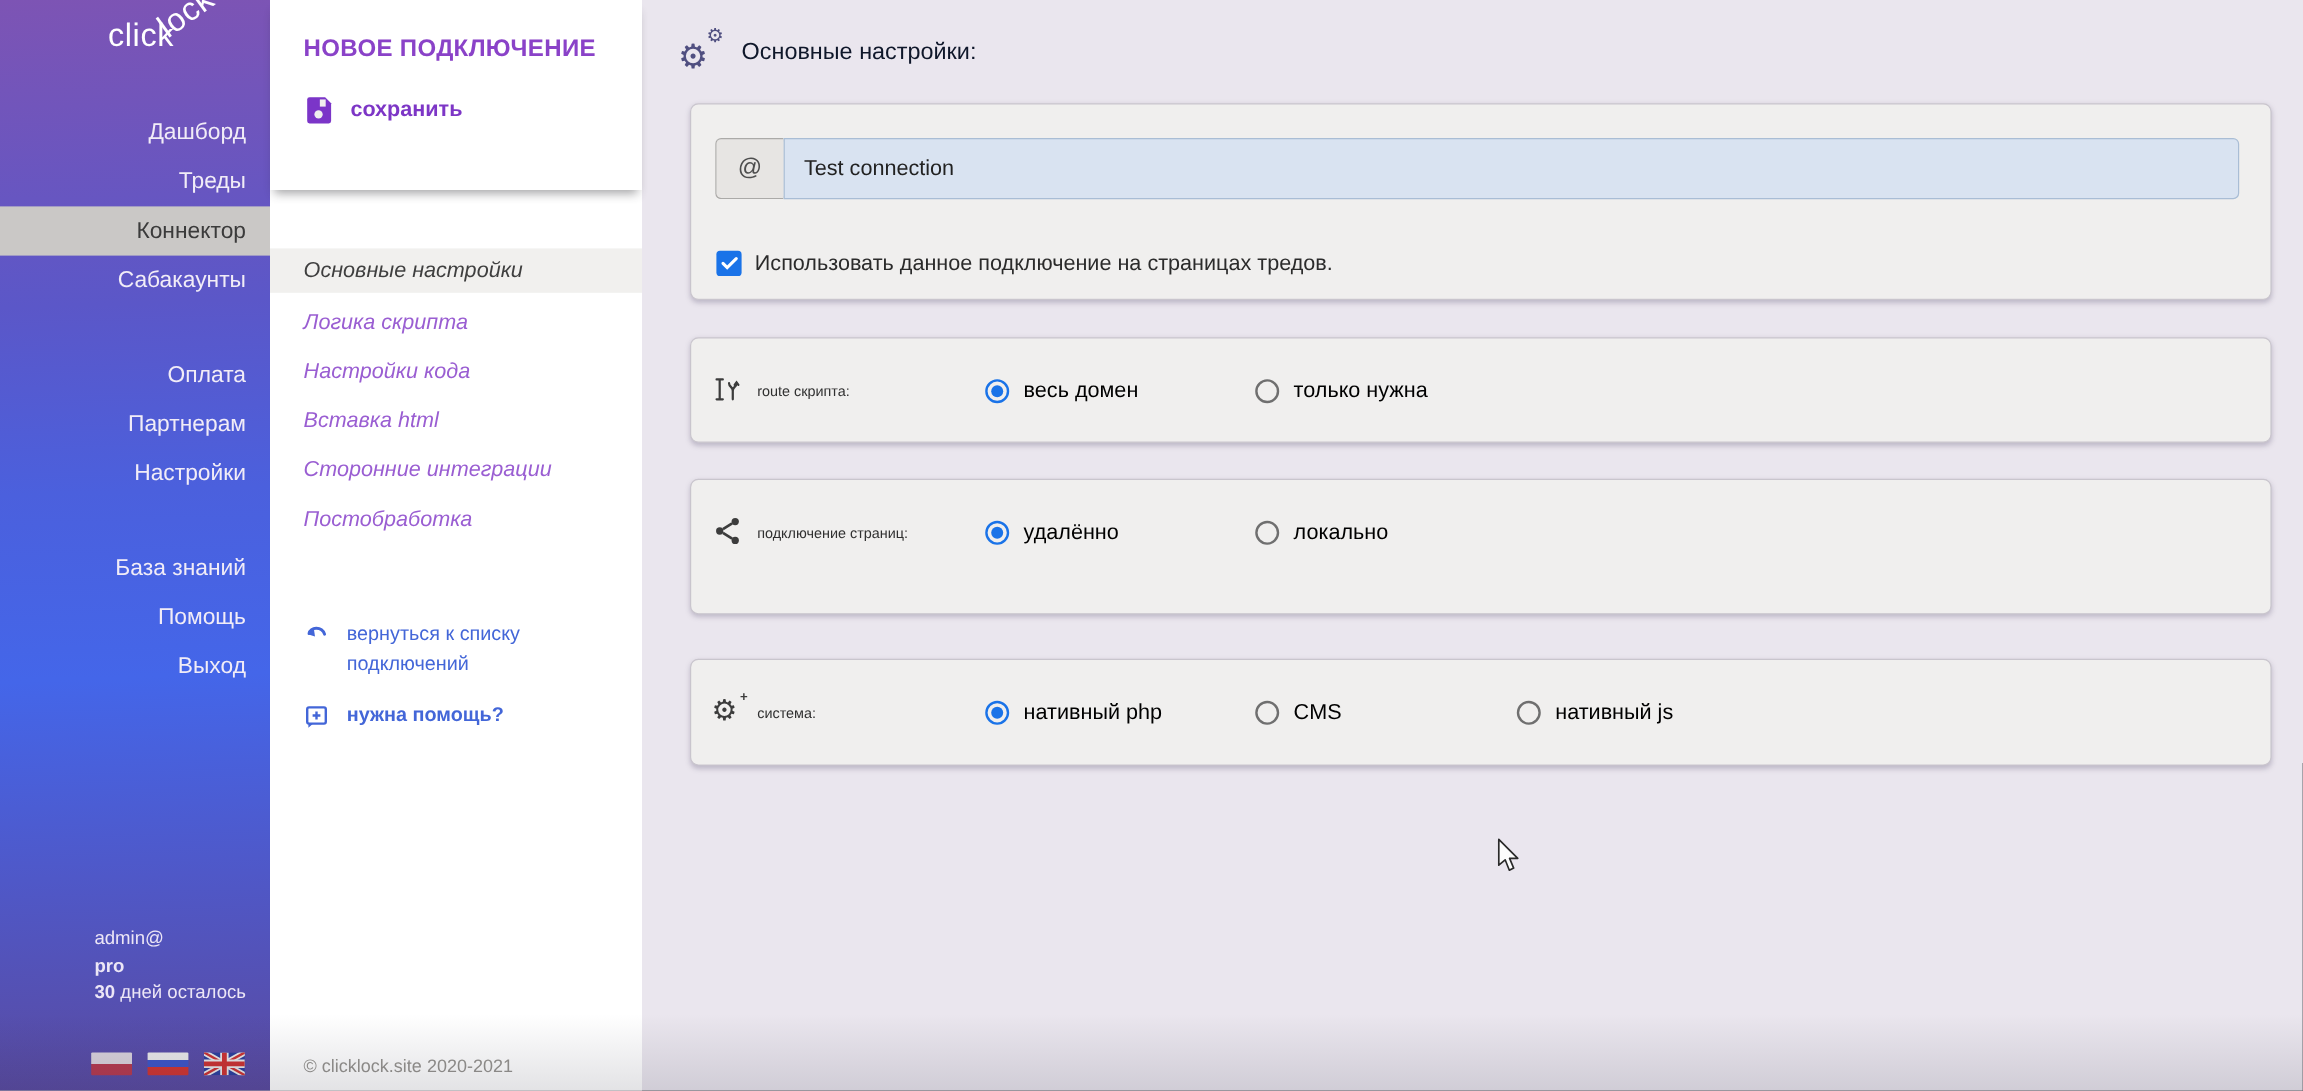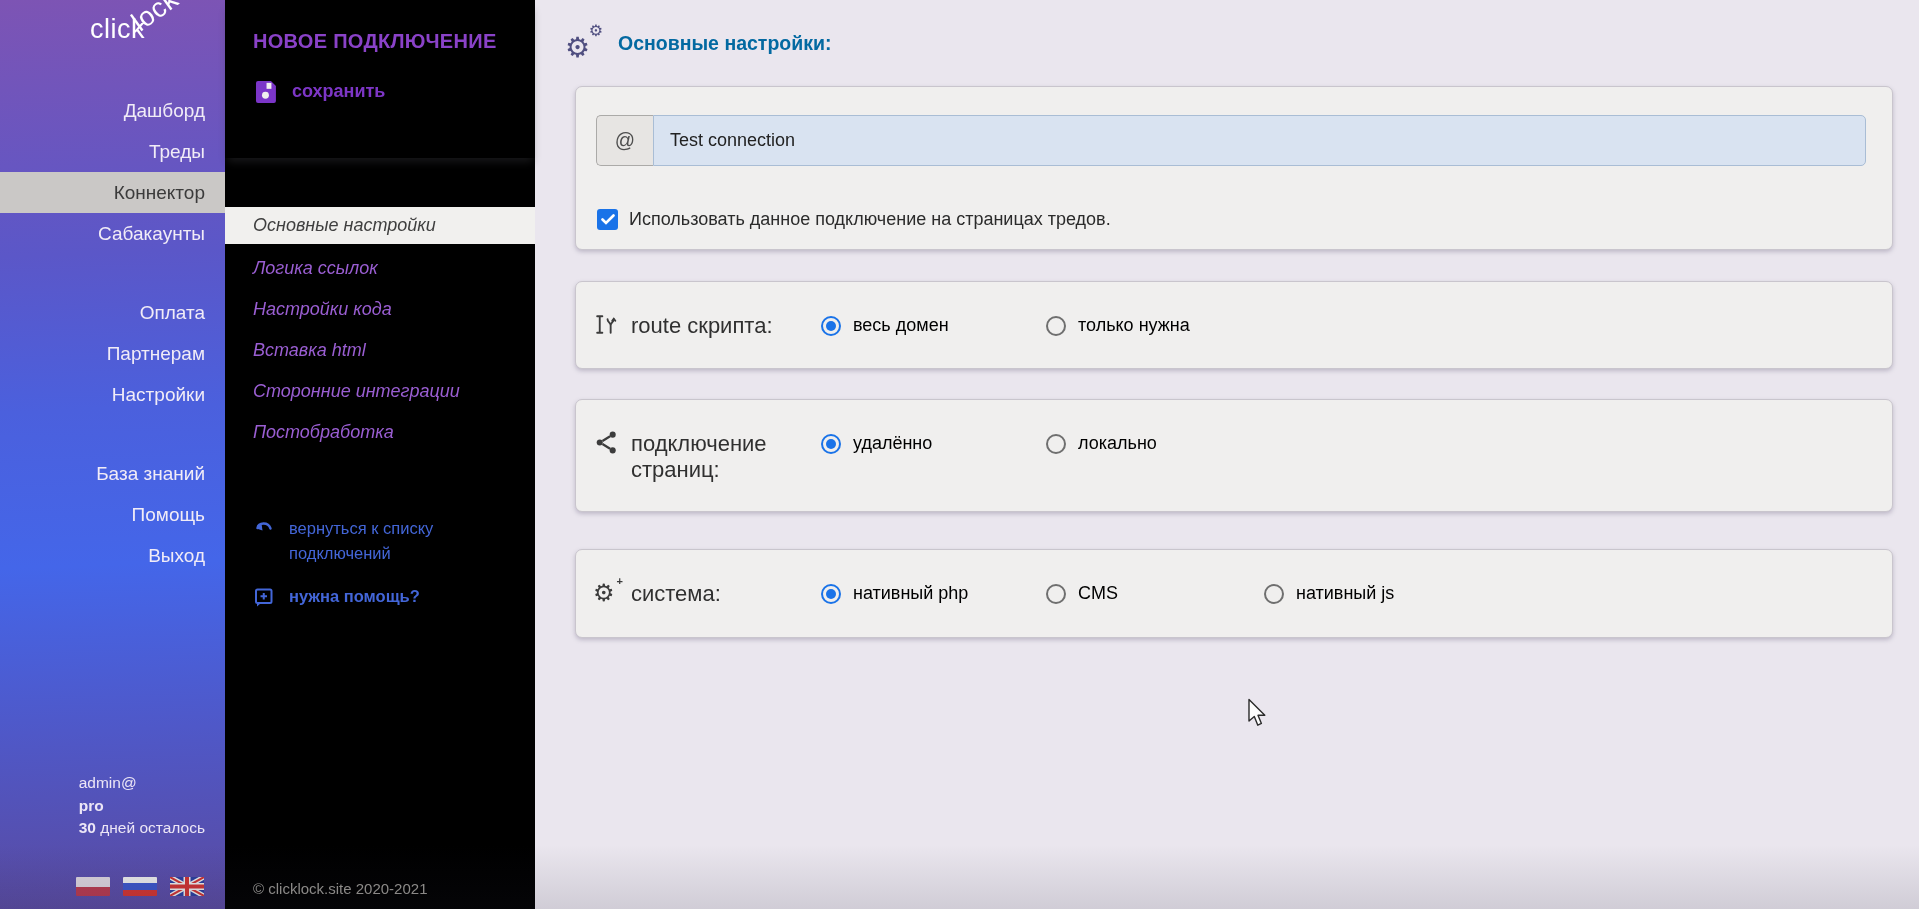--- a/index.html
+++ b/index.html
@@ -24,42 +24,42 @@
   .snav-gap{height:38px;}
   .account{position:absolute;right:20px;top:772px;color:#ece6f6;
         font-size:15.5px;line-height:22.5px;}
   .account .pro{font-weight:700;}
   .flags{position:absolute;top:877px;right:21px;display:flex;gap:13px;}
   .flag{width:34px;height:19px;display:block;border-radius:1px;}
   .flag-pl{background:linear-gradient(to bottom,#d9d2dc 50%,#b53a50 50%);}
   .flag-ru{background:linear-gradient(to bottom,#e9e9ea 33%,#3c55c8 33% 66%,#cf3532 66%);}
 
   
-  .panel{position:absolute;left:225px;top:0;width:310px;height:909px;background:#000000;}
+  .panel{position:absolute;left:225px;top:0;width:310px;height:909px;background:#ffffff;}
   .panel-top{position:relative;height:158px;box-shadow:0 7px 8px -3px rgba(50,50,55,0.45);}
   .panel-title{padding:30px 0 0 28px;font-size:20px;font-weight:700;color:#8a42c8;
         letter-spacing:0.3px;}
   .save-btn{display:flex;align-items:center;gap:13px;margin:25px 0 0 28px;
         color:#7d36c6;font-weight:700;font-size:18px;cursor:pointer;width:max-content;}
   .panel-menu{position:absolute;top:207px;left:0;right:0;}
   .pmenu-item{height:41px;line-height:41px;padding-left:28px;font-size:18px;
         color:#9a5ed2;cursor:pointer;font-style:italic;}
   .pmenu-item.active{background:#f1f0ee;color:#3f3f3f;height:37px;line-height:37px;
         margin-bottom:4px;}
   .panel-links{position:absolute;top:516px;left:28px;}
   .plink{display:flex;gap:14px;color:#4366d8;font-size:16.5px;line-height:25px;
         cursor:pointer;align-items:flex-start;}
   .plink .txt{width:165px;}
   .plink.help{margin-top:18px;align-items:center;font-weight:700;}
   .panel-footer{position:absolute;left:28px;bottom:12px;font-size:15px;color:#95938f;}
 
   
   .main{position:absolute;left:535px;top:0;right:0;bottom:0;}
   .main-header{position:absolute;left:30px;top:25px;display:flex;align-items:center;gap:15px;}
-  .main-title{font-size:19.5px;font-weight:700;color:#0369a1;}
+  .main-title{font-size:19.5px;font-weight:400;color:#0f172a;}
   .gears{position:relative;width:38px;height:36px;color:#504f80;}
   .gear-big{position:absolute;left:0;bottom:-1px;font-size:28px;line-height:1;}
   .gear-small{position:absolute;right:0;top:-2px;font-size:16px;line-height:1;}
 
   .card{position:absolute;left:40px;width:1318px;background:#f0efee;
         border:1px solid #c9c5cd;border-radius:7px;
         box-shadow:0 2px 4px rgba(110,100,130,0.35);box-sizing:border-box;}
   #card1{top:86px;height:164px;}
   #card2{top:281px;height:88px;}
   #card3{top:399px;height:113px;}
@@ -73,21 +73,21 @@
         font-size:18px;color:#222;padding:0 16px;font-family:inherit;outline:none;min-width:0;}
   .checkbox-row{position:absolute;top:122px;left:21px;display:flex;align-items:center;gap:11px;}
   .checkbox{width:21px;height:21px;background:#1a73e8;border-radius:3px;display:flex;
         align-items:center;justify-content:center;cursor:pointer;flex:none;}
   .checkbox-label{font-size:18px;color:#2b2b2b;}
 
   .setting-row{position:absolute;top:29px;left:17px;display:flex;gap:11px;align-items:flex-start;}
   .setting-icon{width:27px;height:27px;flex:none;color:#3c3c3c;position:relative;}
   .setting-icon .glyph{font-size:24px;line-height:27px;}
   .setting-icon .plus{position:absolute;top:-4px;right:-3px;font-size:11px;font-weight:700;}
-  .setting-label{font-size:22px;color:#303030;line-height:26px;width:152px;padding-top:2px;}
+  .setting-label{font-size:12px;color:#303030;line-height:26px;width:152px;padding-top:2px;}
 
   .radio-opt{position:absolute;top:33px;display:flex;align-items:center;gap:12px;cursor:pointer;}
   .r1{left:245px;} .r2{left:470px;} .r3{left:688px;}
   .radio{width:20px;height:20px;border-radius:50%;box-sizing:border-box;
         border:2px solid #6f6f6f;flex:none;position:relative;background:transparent;}
   .radio.checked{border-color:#1a73e8;}
   .radio.checked::after{content:"";position:absolute;left:3px;top:3px;right:3px;bottom:3px;
         background:#1a73e8;border-radius:50%;}
   .radio-label{font-size:18px;color:#000000;}
 
@@ -147,21 +147,21 @@
             <rect x="12.5" y="4.5" width="4.5" height="5.5" fill="#f0efee"></rect>
             <circle cx="11.5" cy="16" r="3.2" fill="#f0efee"></circle>
           </svg>
         </span>
         <span>сохранить</span>
       </div>
     </div>
 
     <div class="panel-menu">
       <div class="pmenu-item active">Основные настройки</div>
-      <div class="pmenu-item">Логика ссылок</div>
+      <div class="pmenu-item">Логика скрипта</div>
       <div class="pmenu-item">Настройки кода</div>
       <div class="pmenu-item">Вставка html</div>
       <div class="pmenu-item">Сторонние интеграции</div>
       <div class="pmenu-item">Постобработка</div>
     </div>
 
     <div class="panel-links">
       <div class="plink">
         <span style="display:flex;padding-top:3px;">
           <svg width="22" height="18" viewBox="0 0 22 18">

